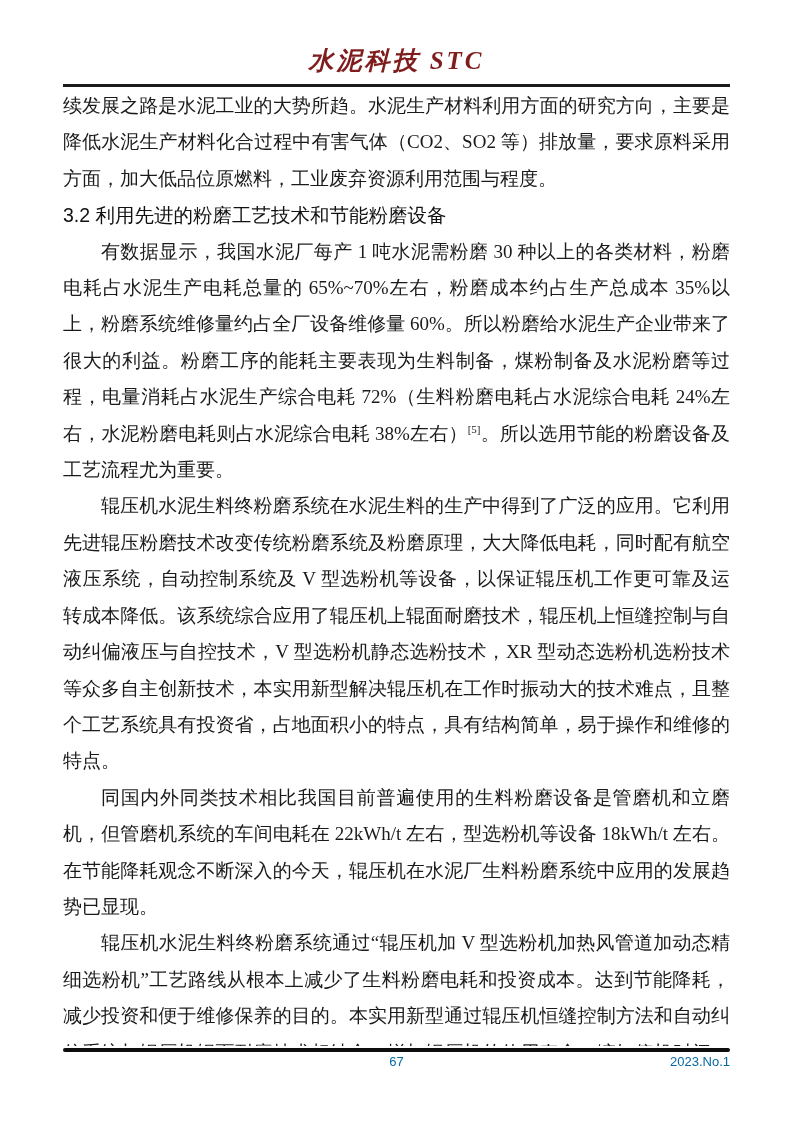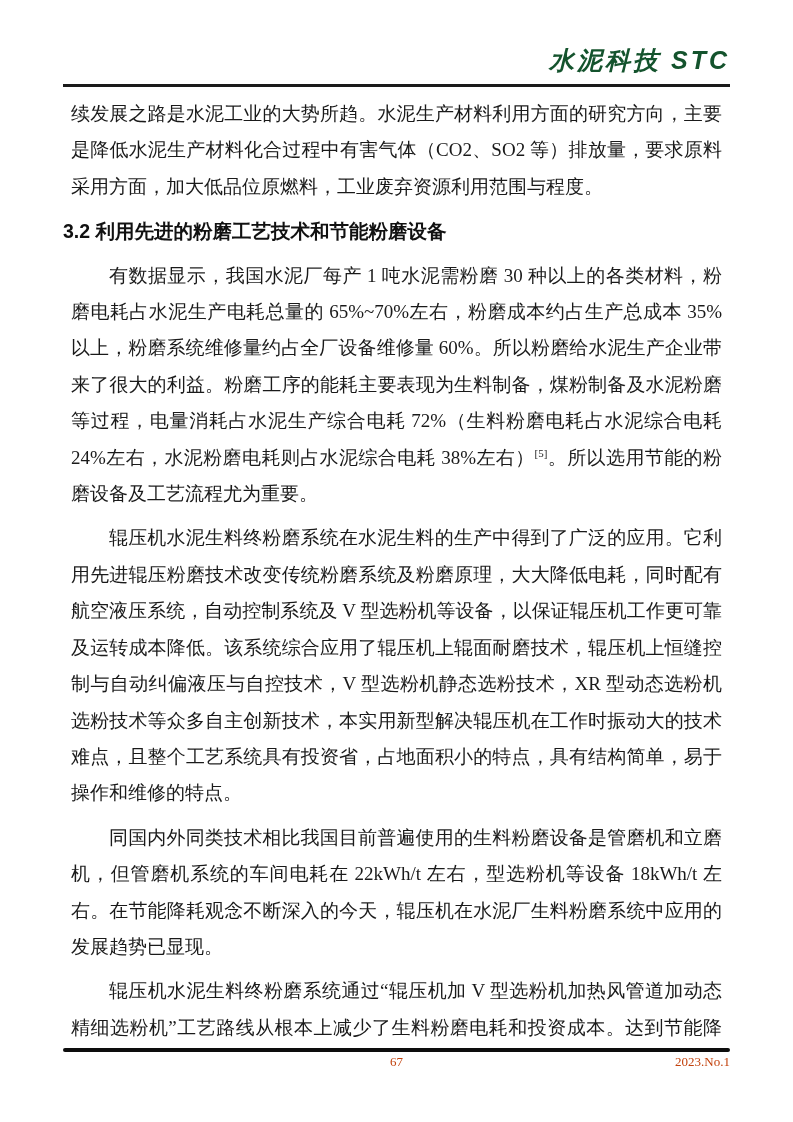--- a/index.html
+++ b/index.html
@@ -14,27 +14,27 @@
     background: #ffffff;
     box-sizing: border-box;
     overflow: hidden;
     color: #1a1a1a;
   }
   .journal-title {
     position: absolute;
     top: 44px;
     left: 63px;
     width: 667px;
-    text-align: right;
-    font-family: Liberation Sans, sans-serif;
+    text-align: center;
+    font-family: Liberation Serif, serif;
     font-style: italic;
     font-weight: bold;
     font-size: 25px;
     letter-spacing: 3px;
-    color: #14532d;
+    color: #7f1d1d;
     white-space: nowrap;
   }
   .header-rule {
     position: absolute;
     top: 84px;
     left: 63px;
     width: 667px;
     height: 2.5px;
     background: #1a1a1a;
   }
@@ -46,30 +46,30 @@
     height: 958px;
     overflow: hidden;
     font-family: "Liberation Serif", "DejaVu Serif", serif;
     font-size: 19px;
     line-height: 36.4px;
     text-align: justify;
     text-justify: inter-ideograph;
     color: #1a1a1a;
   }
   .para {
-    margin: 8px;
+    margin: 0;
     text-indent: 2em;
   }
   .para.no-indent {
     text-indent: 0;
   }
   .section-heading {
     margin: 0;
     font-family: "Liberation Sans", "DejaVu Sans", sans-serif;
-    font-weight: bold;
+    font-weight: normal;
     font-size: 19.5px;
     line-height: 36.4px;
     color: #111111;
   }
   sup.footnote-ref {
     font-size: 11px;
     line-height: 0;
     vertical-align: 7px;
     letter-spacing: 0;
   }
@@ -81,23 +81,23 @@
     height: 3.5px;
     background: #0d0d0d;
     border-radius: 2px;
   }
   .footer-row {
     position: absolute;
     top: 1054px;
     left: 63px;
     width: 667px;
     height: 20px;
-    font-family: Liberation Serif, serif;
+    font-family: Liberation Sans, sans-serif;
     font-size: 13px;
-    color: #c2410c;
+    color: #0369a1;
   }
   .page-number {
     position: absolute;
     left: 0;
     width: 100%;
     text-align: center;
   }
   .issue-number {
     position: absolute;
     right: 0;

